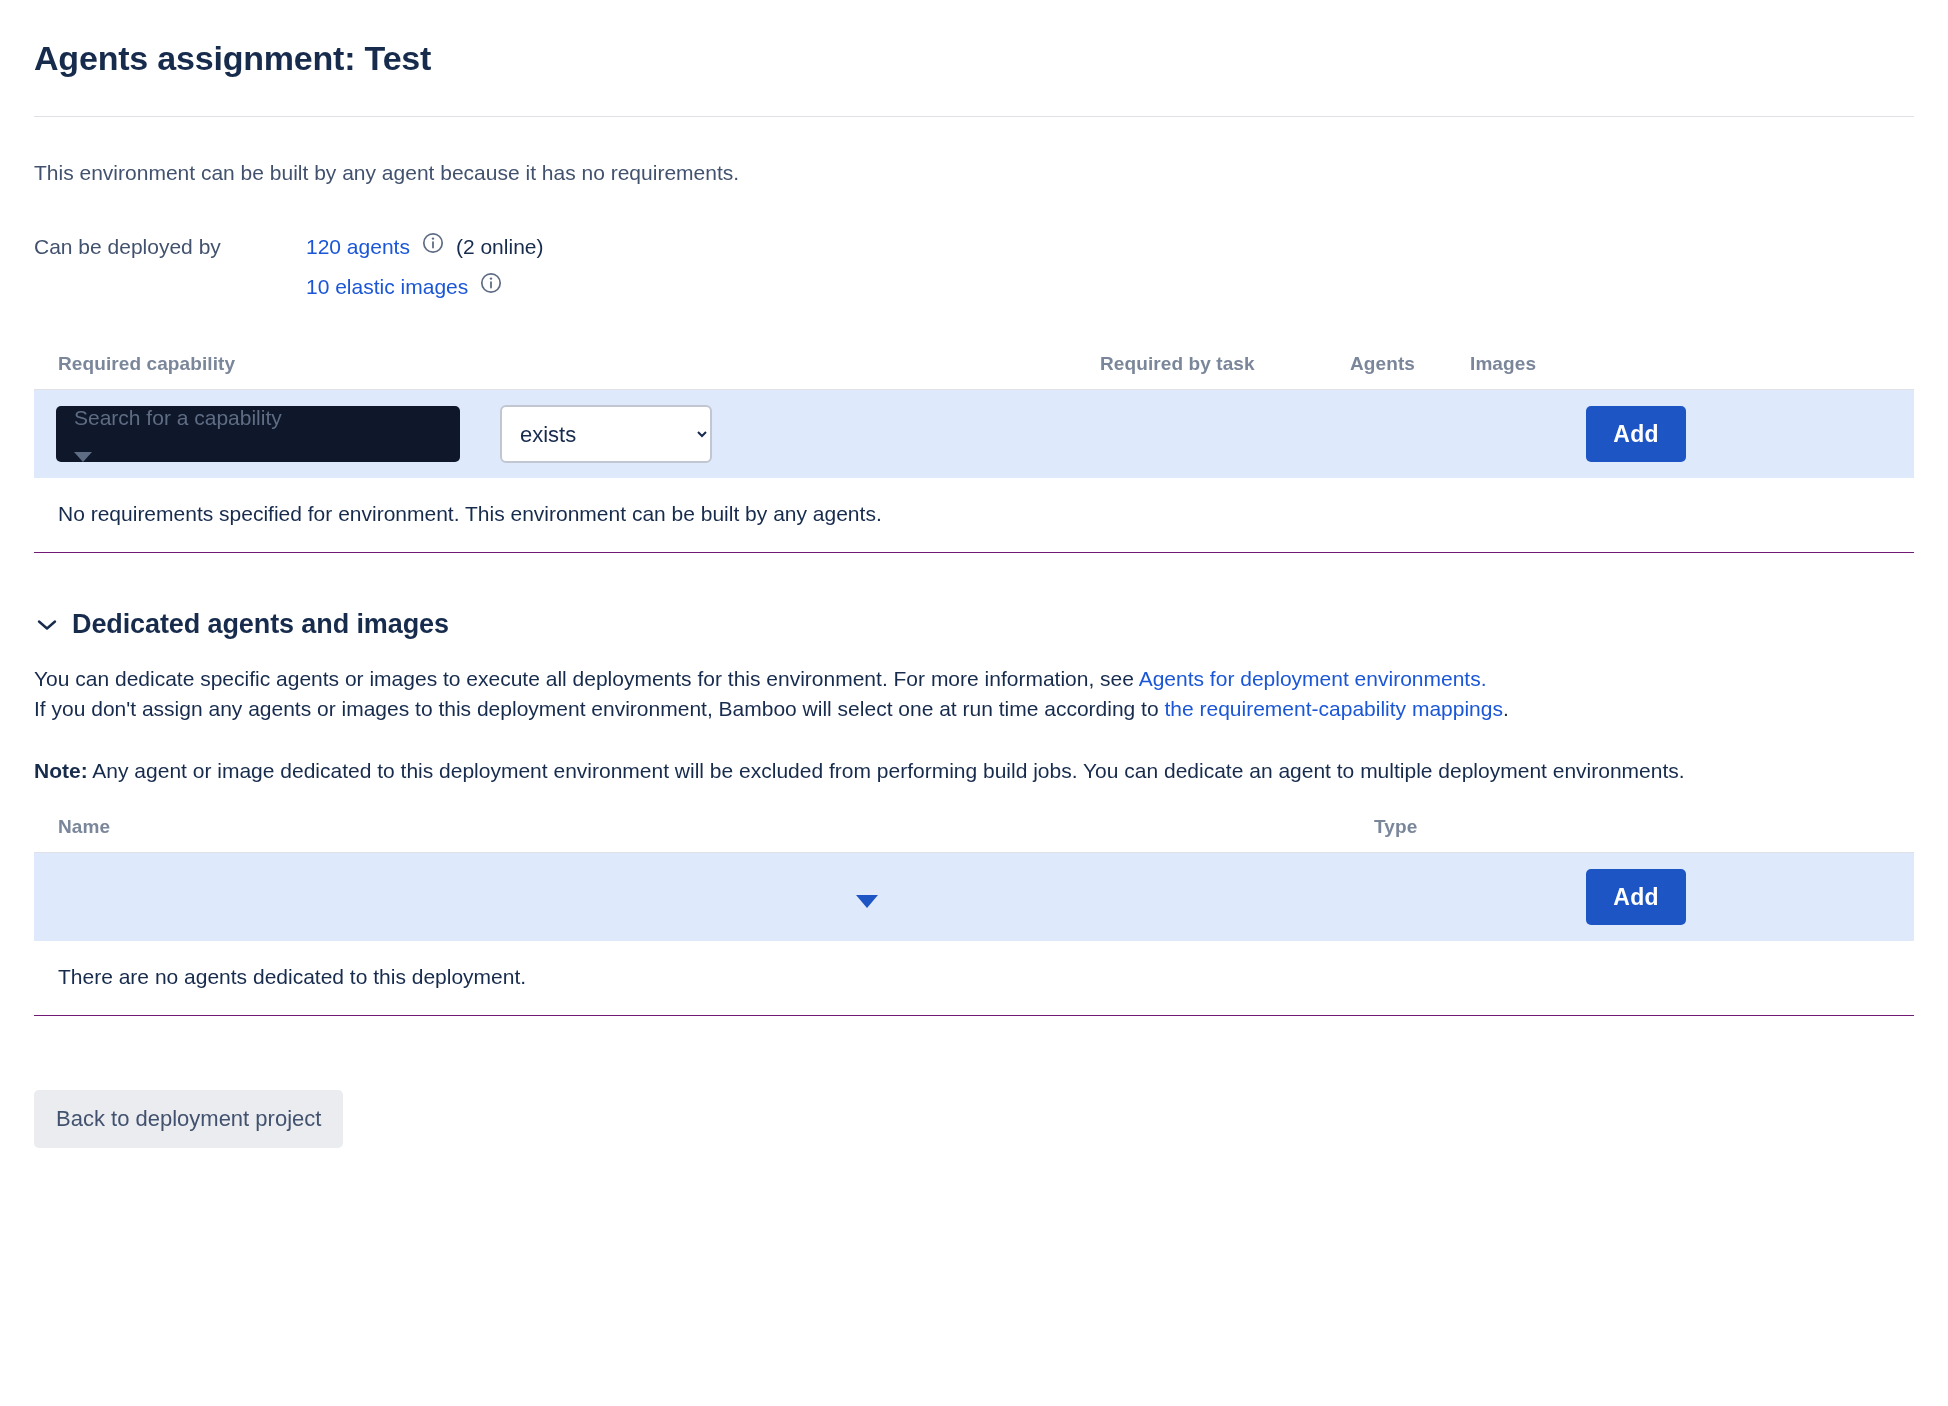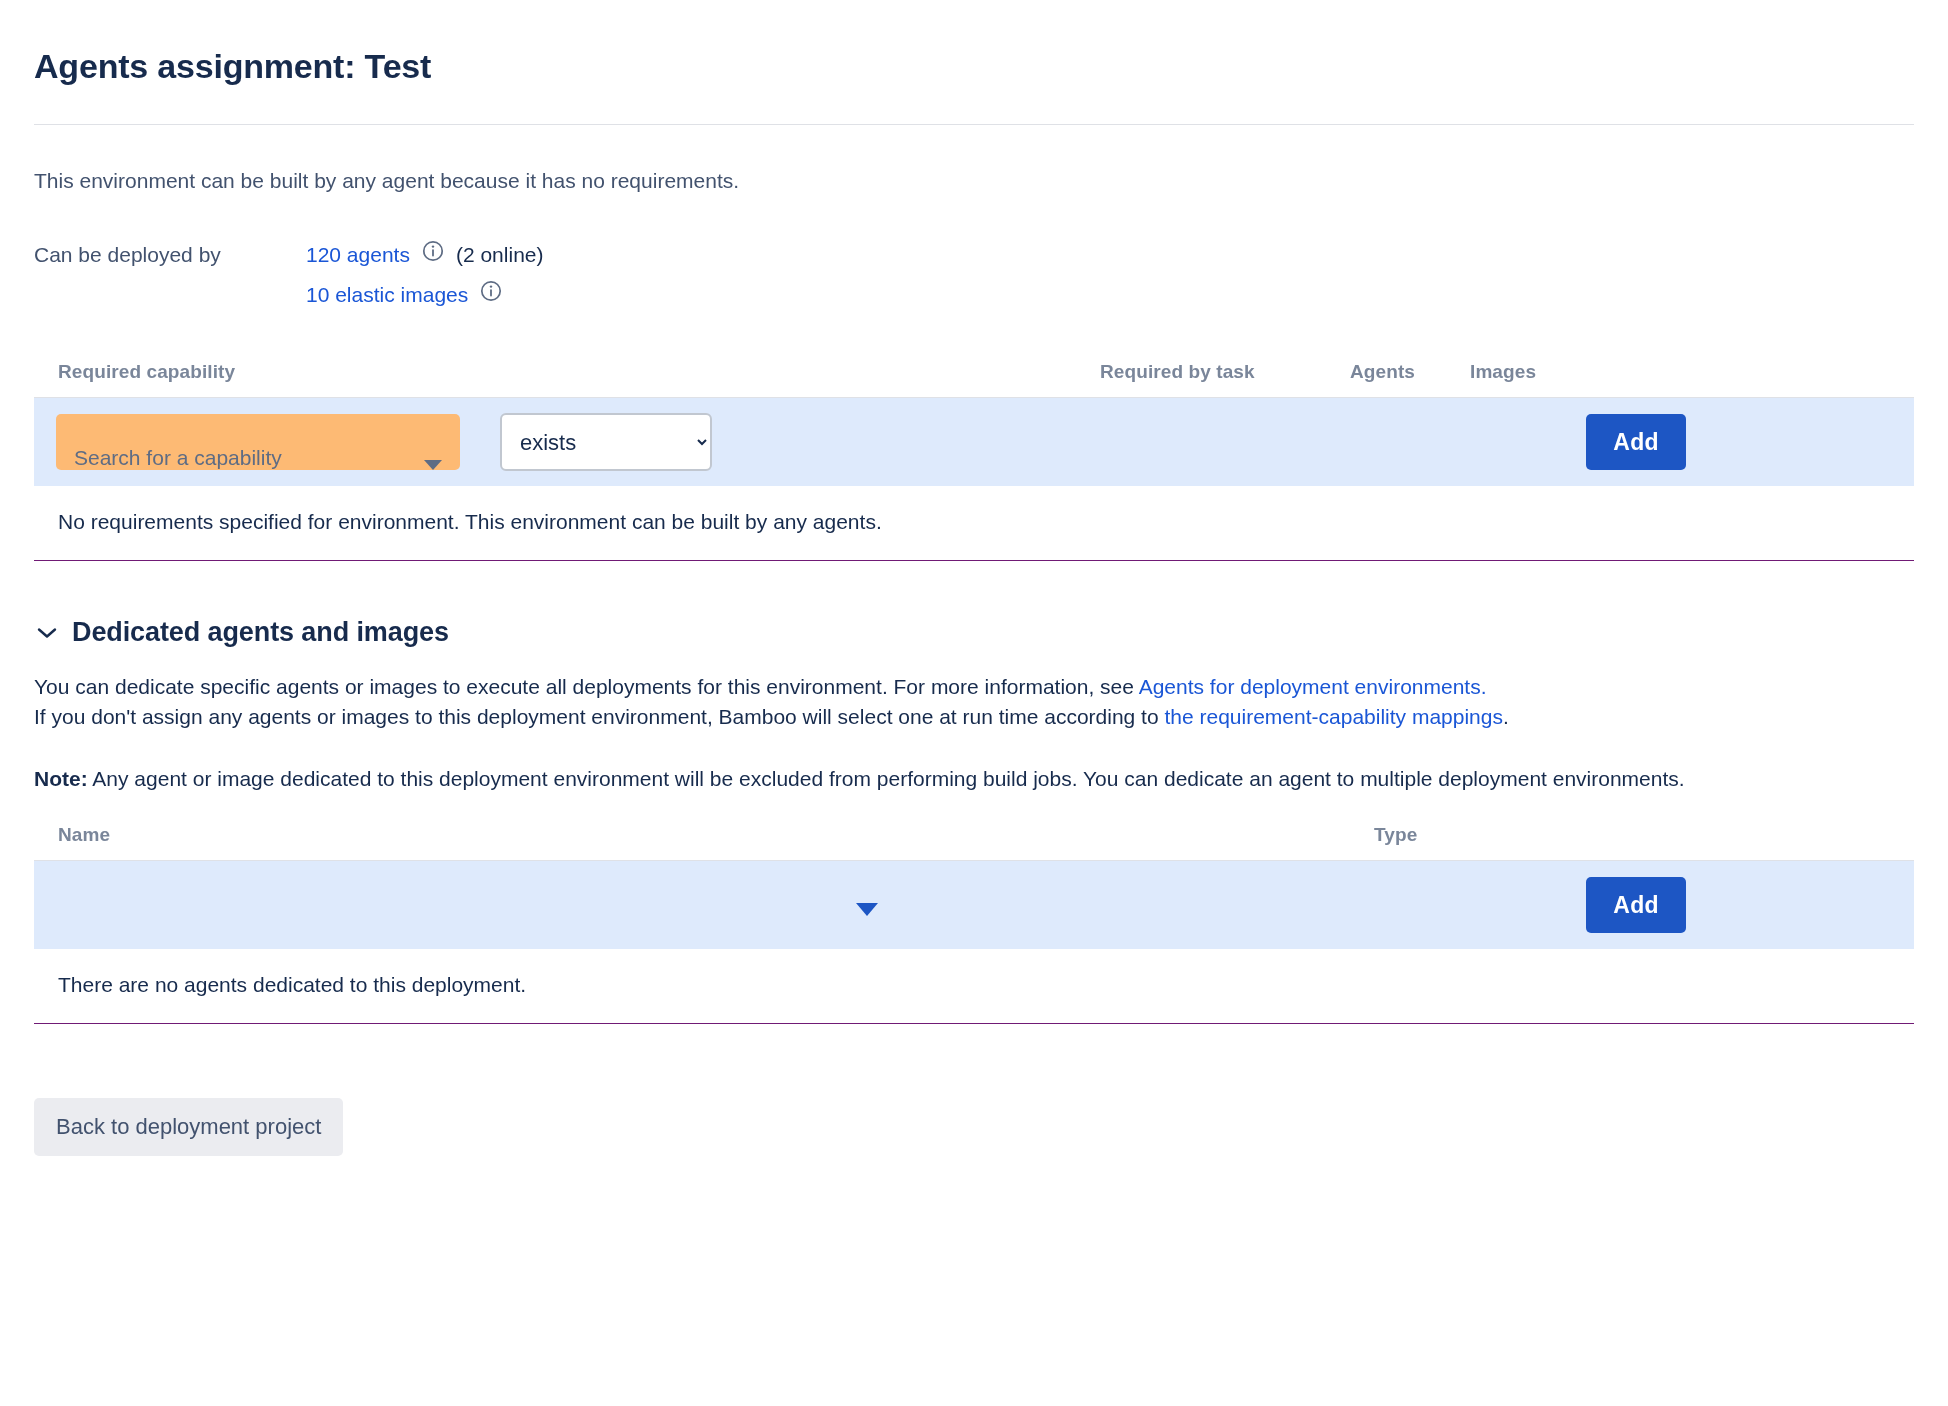--- a/index.html
+++ b/index.html
@@ -13,21 +13,21 @@
   }
   body {
     font-family: "Liberation Sans", sans-serif;
     color: #172b4d;
     -webkit-font-smoothing: antialiased;
   }
   .page {
     position: relative;
     width: 1948px;
     height: 1406px;
-    padding: 8px 34px;
+    padding: 0 34px;
   }
 
   
   .page-title {
     font-size: 34px;
     font-weight: 600;
     color: #172b4d;
     letter-spacing: -0.2px;
     margin: 0;
     padding-top: 38px;
@@ -116,28 +116,29 @@
     align-items: center;
     height: 88px;
     width: 1880px;
     position: relative;
   }
 
   .combo {
     margin-left: 22px;
     width: 404px;
     height: 56px;
-    background: #fdba74;
+    background: #0f172a;
     border: none;
     border-radius: 5px;
     display: flex;
-    align-items: flex-end;
+    align-items: flex-start;
     padding: 0 18px;
     cursor: pointer;
     position: relative;
+    flex-direction: column;
   }
   .combo-text {
     font-size: 21px;
     color: #5e6c84;
     flex: 1;
   }
   .caret-down {
     width: 0; height: 0;
     border-left: 9px solid transparent;
     border-right: 9px solid transparent;

